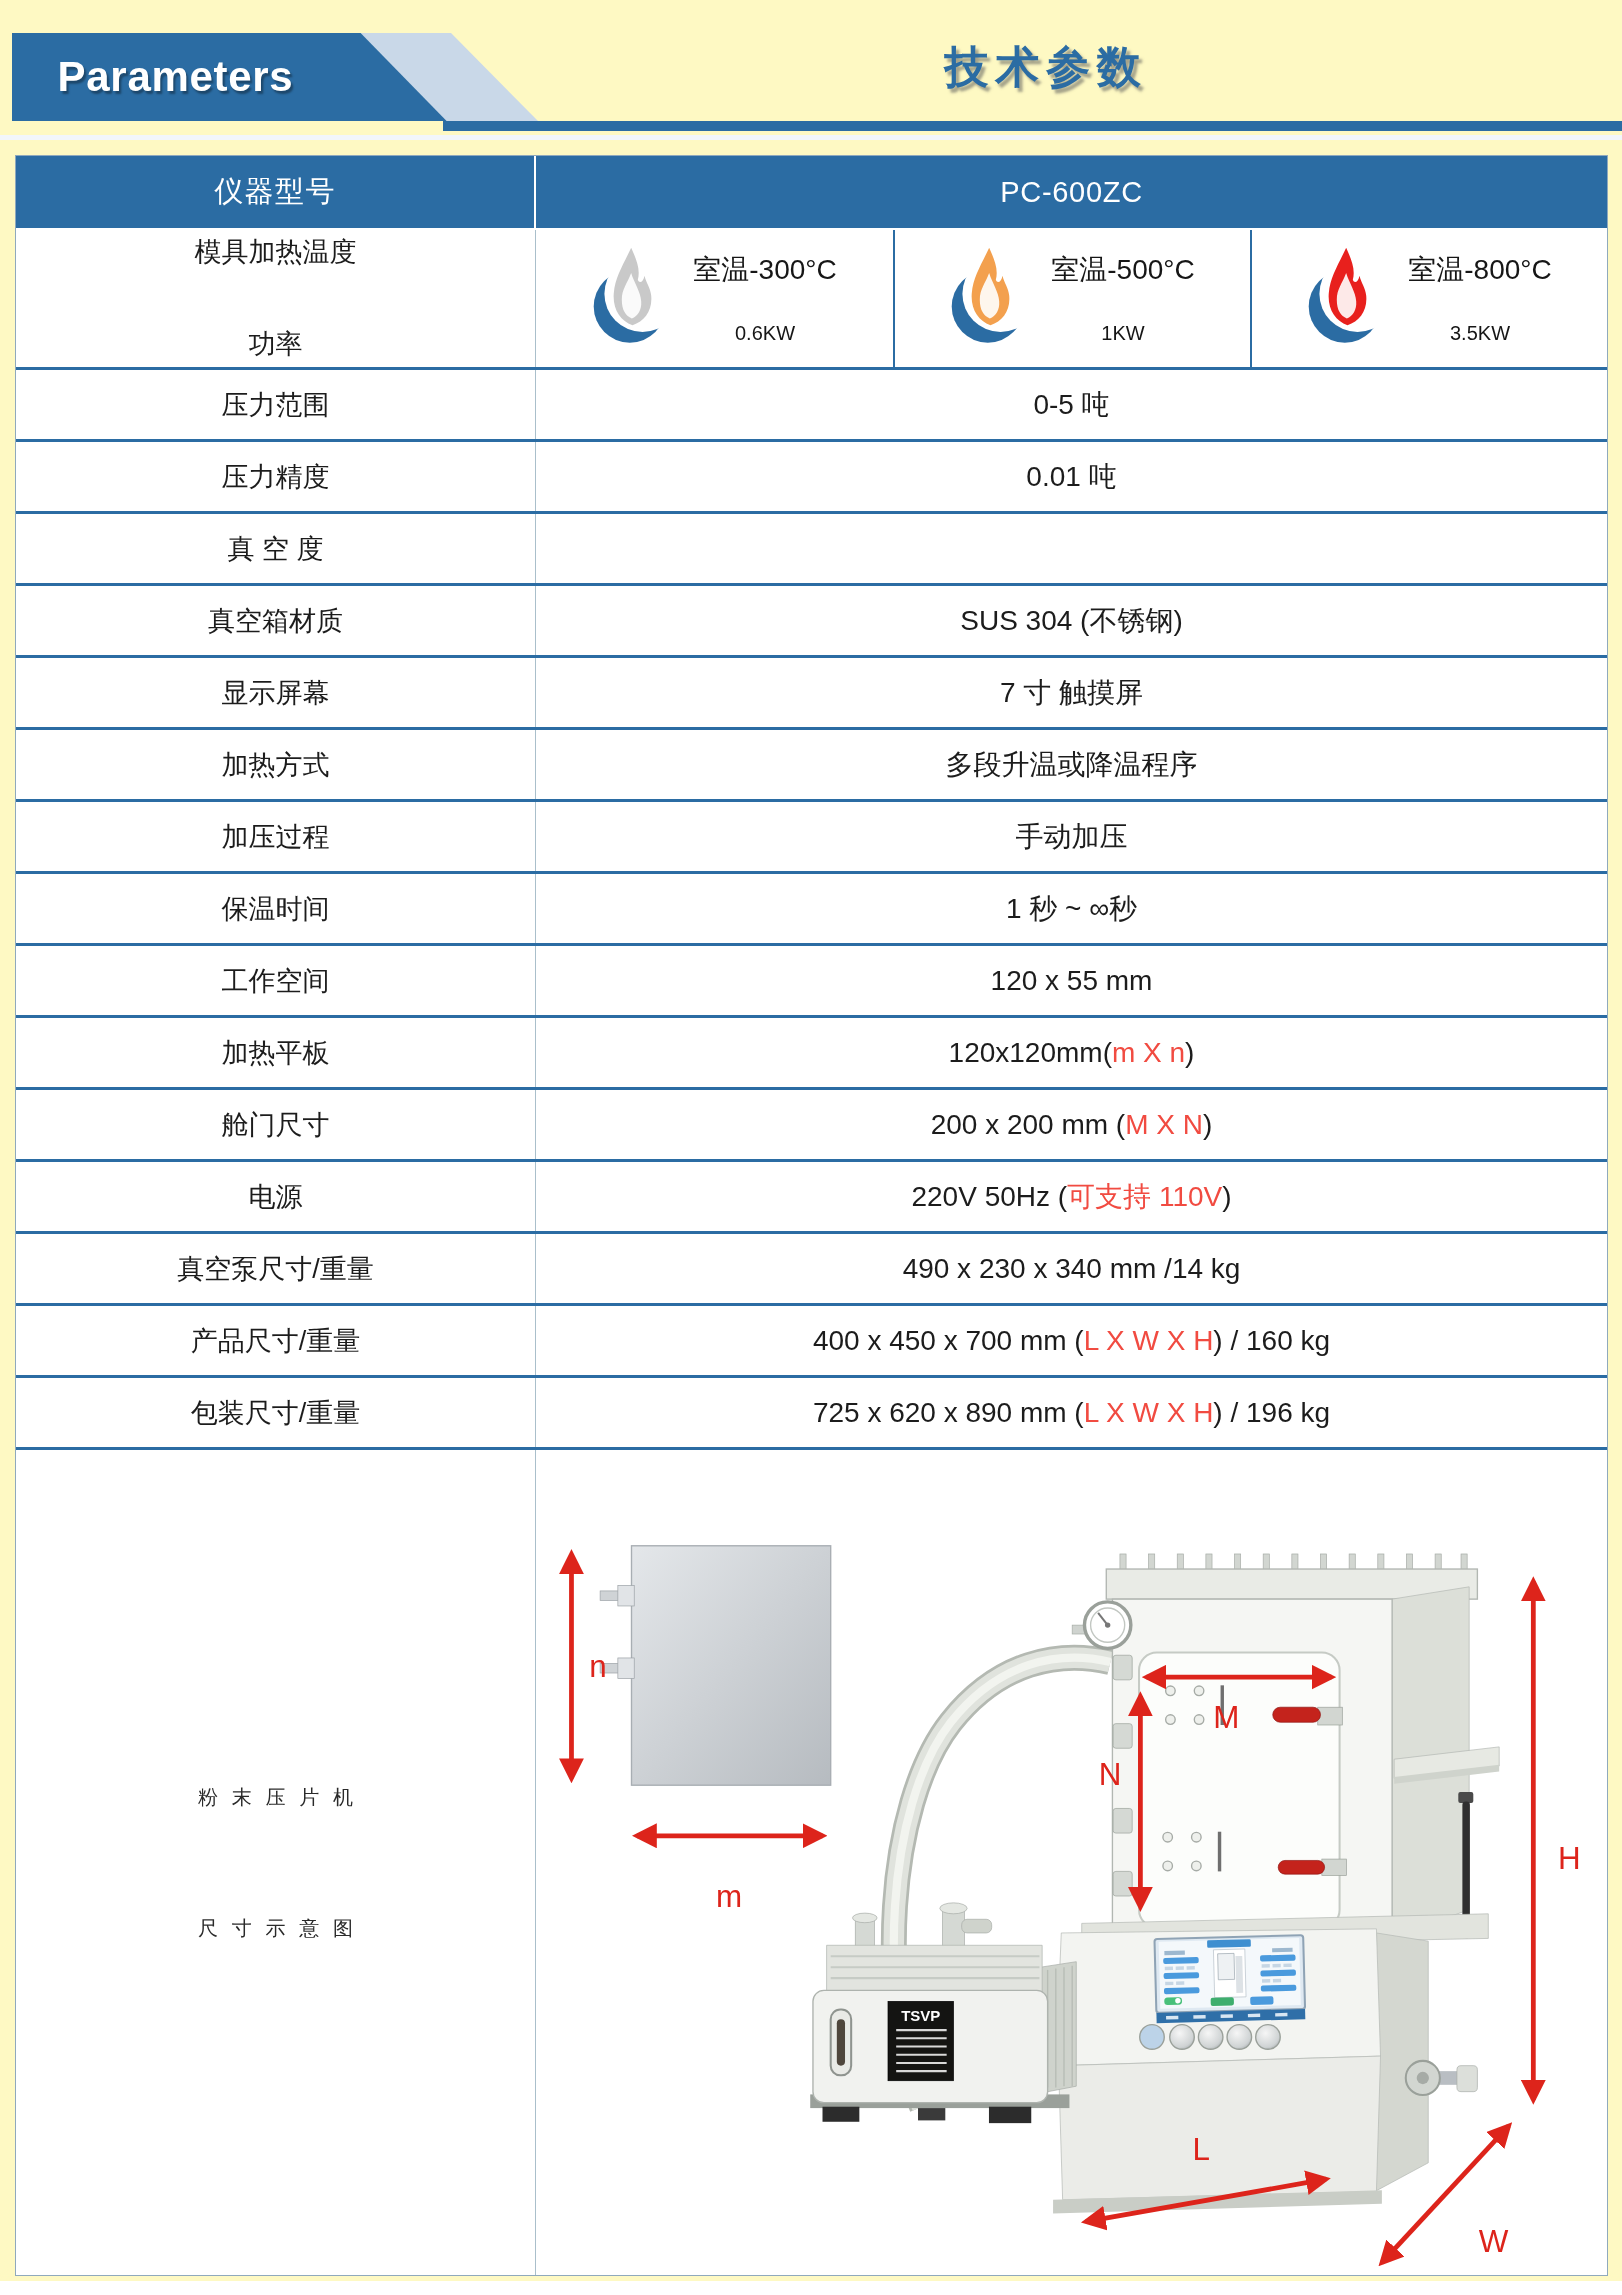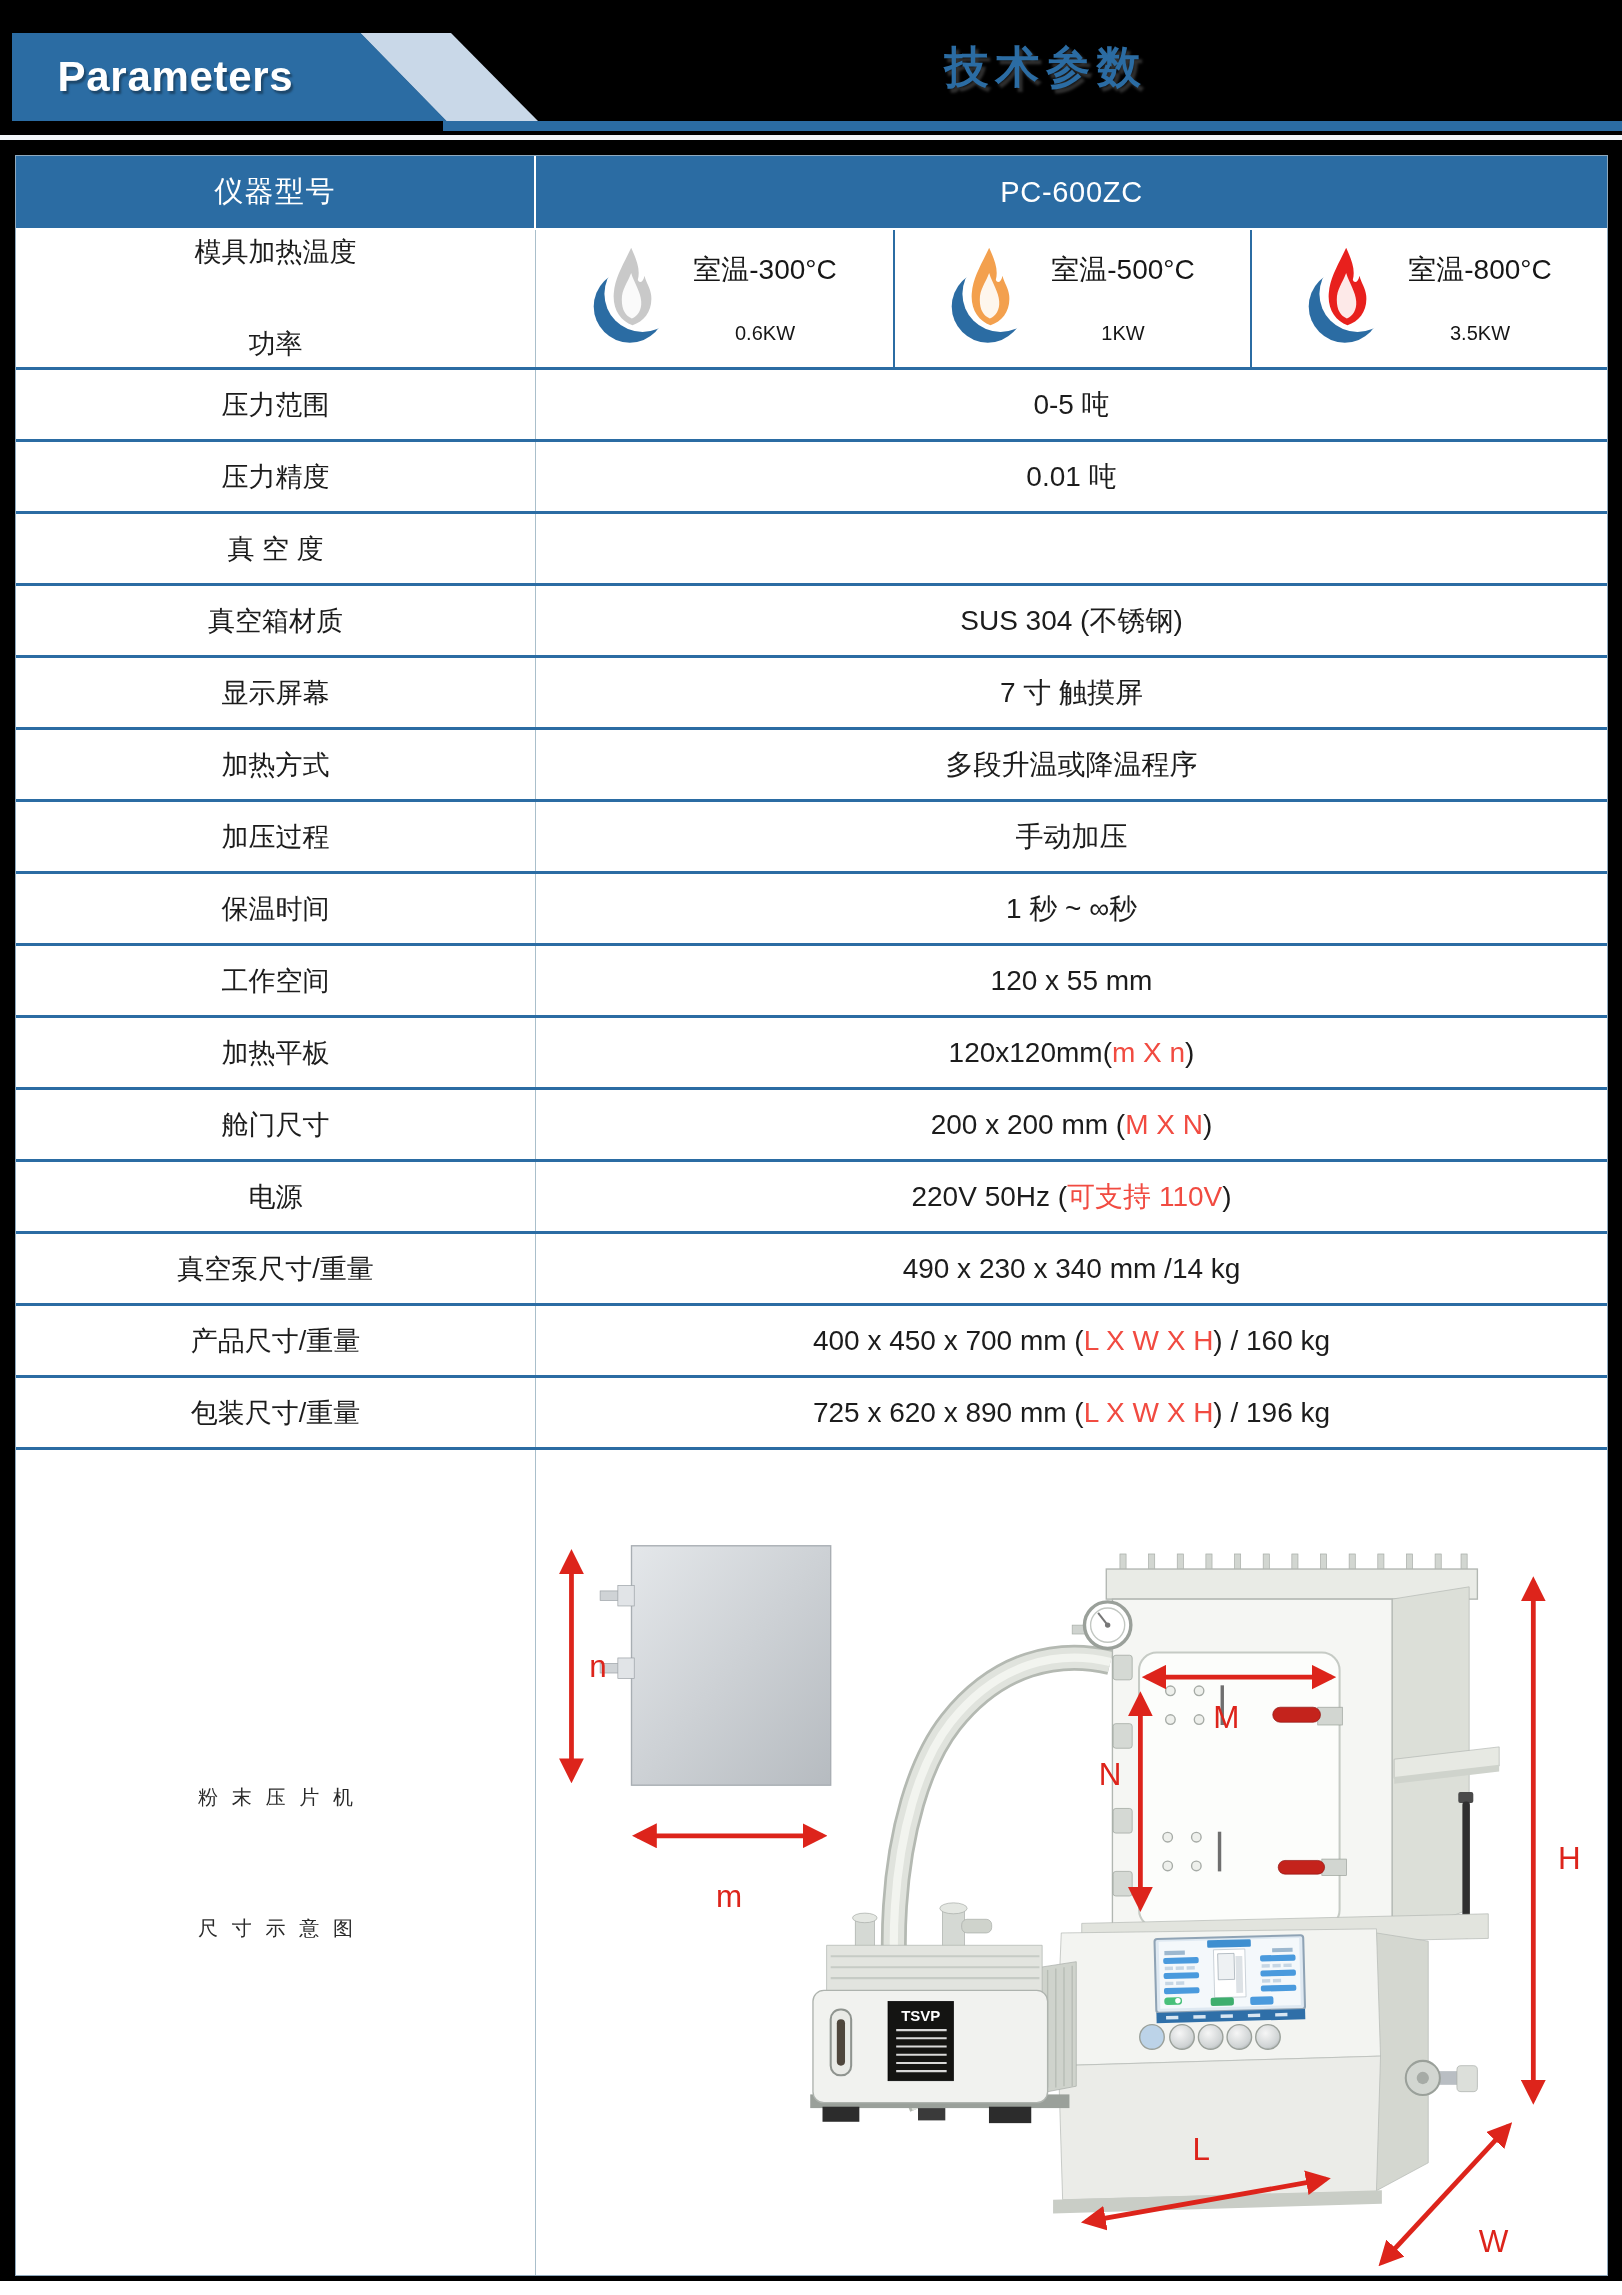--- a/index.html
+++ b/index.html
@@ -1,18 +1,18 @@
 <!DOCTYPE html>
 <html style="font-size:11px"><head>
 <meta charset="utf-8">
 <style>
   * { margin:0; padding:0; box-sizing:border-box; }
   html,body { background:#ffffff; }
   body { font-family:"Liberation Sans","DejaVu Sans",sans-serif; }
-  .page { position:relative; width:1623px; height:2281px; background:#000000; overflow:hidden; }
+  .page { position:relative; width:1623px; height:2281px; background:#fef9c3; overflow:hidden; }
 
   
   .banner { position:absolute; left:0; top:0; width:1623px; height:155px; }
   .banner-light { position:absolute; left:360px; top:33px; width:179px; height:88px;
     background:#c9d8e8; clip-path:polygon(0 0,91px 0,178px 88px,86px 88px); }
   .banner-dark { position:absolute; left:11.6px; top:33px; width:436px; height:88px;
     background:#2b6ca3; clip-path:polygon(0 0,349px 0,435px 88px,0 88px);
     display:flex; align-items:center; }
   .banner-en { color:#fff; font-size:42px; font-weight:800; padding-left:46px; letter-spacing:0.7px;
     text-shadow:2.1px 2.7px 2.1px rgba(0,0,0,0.35); }

